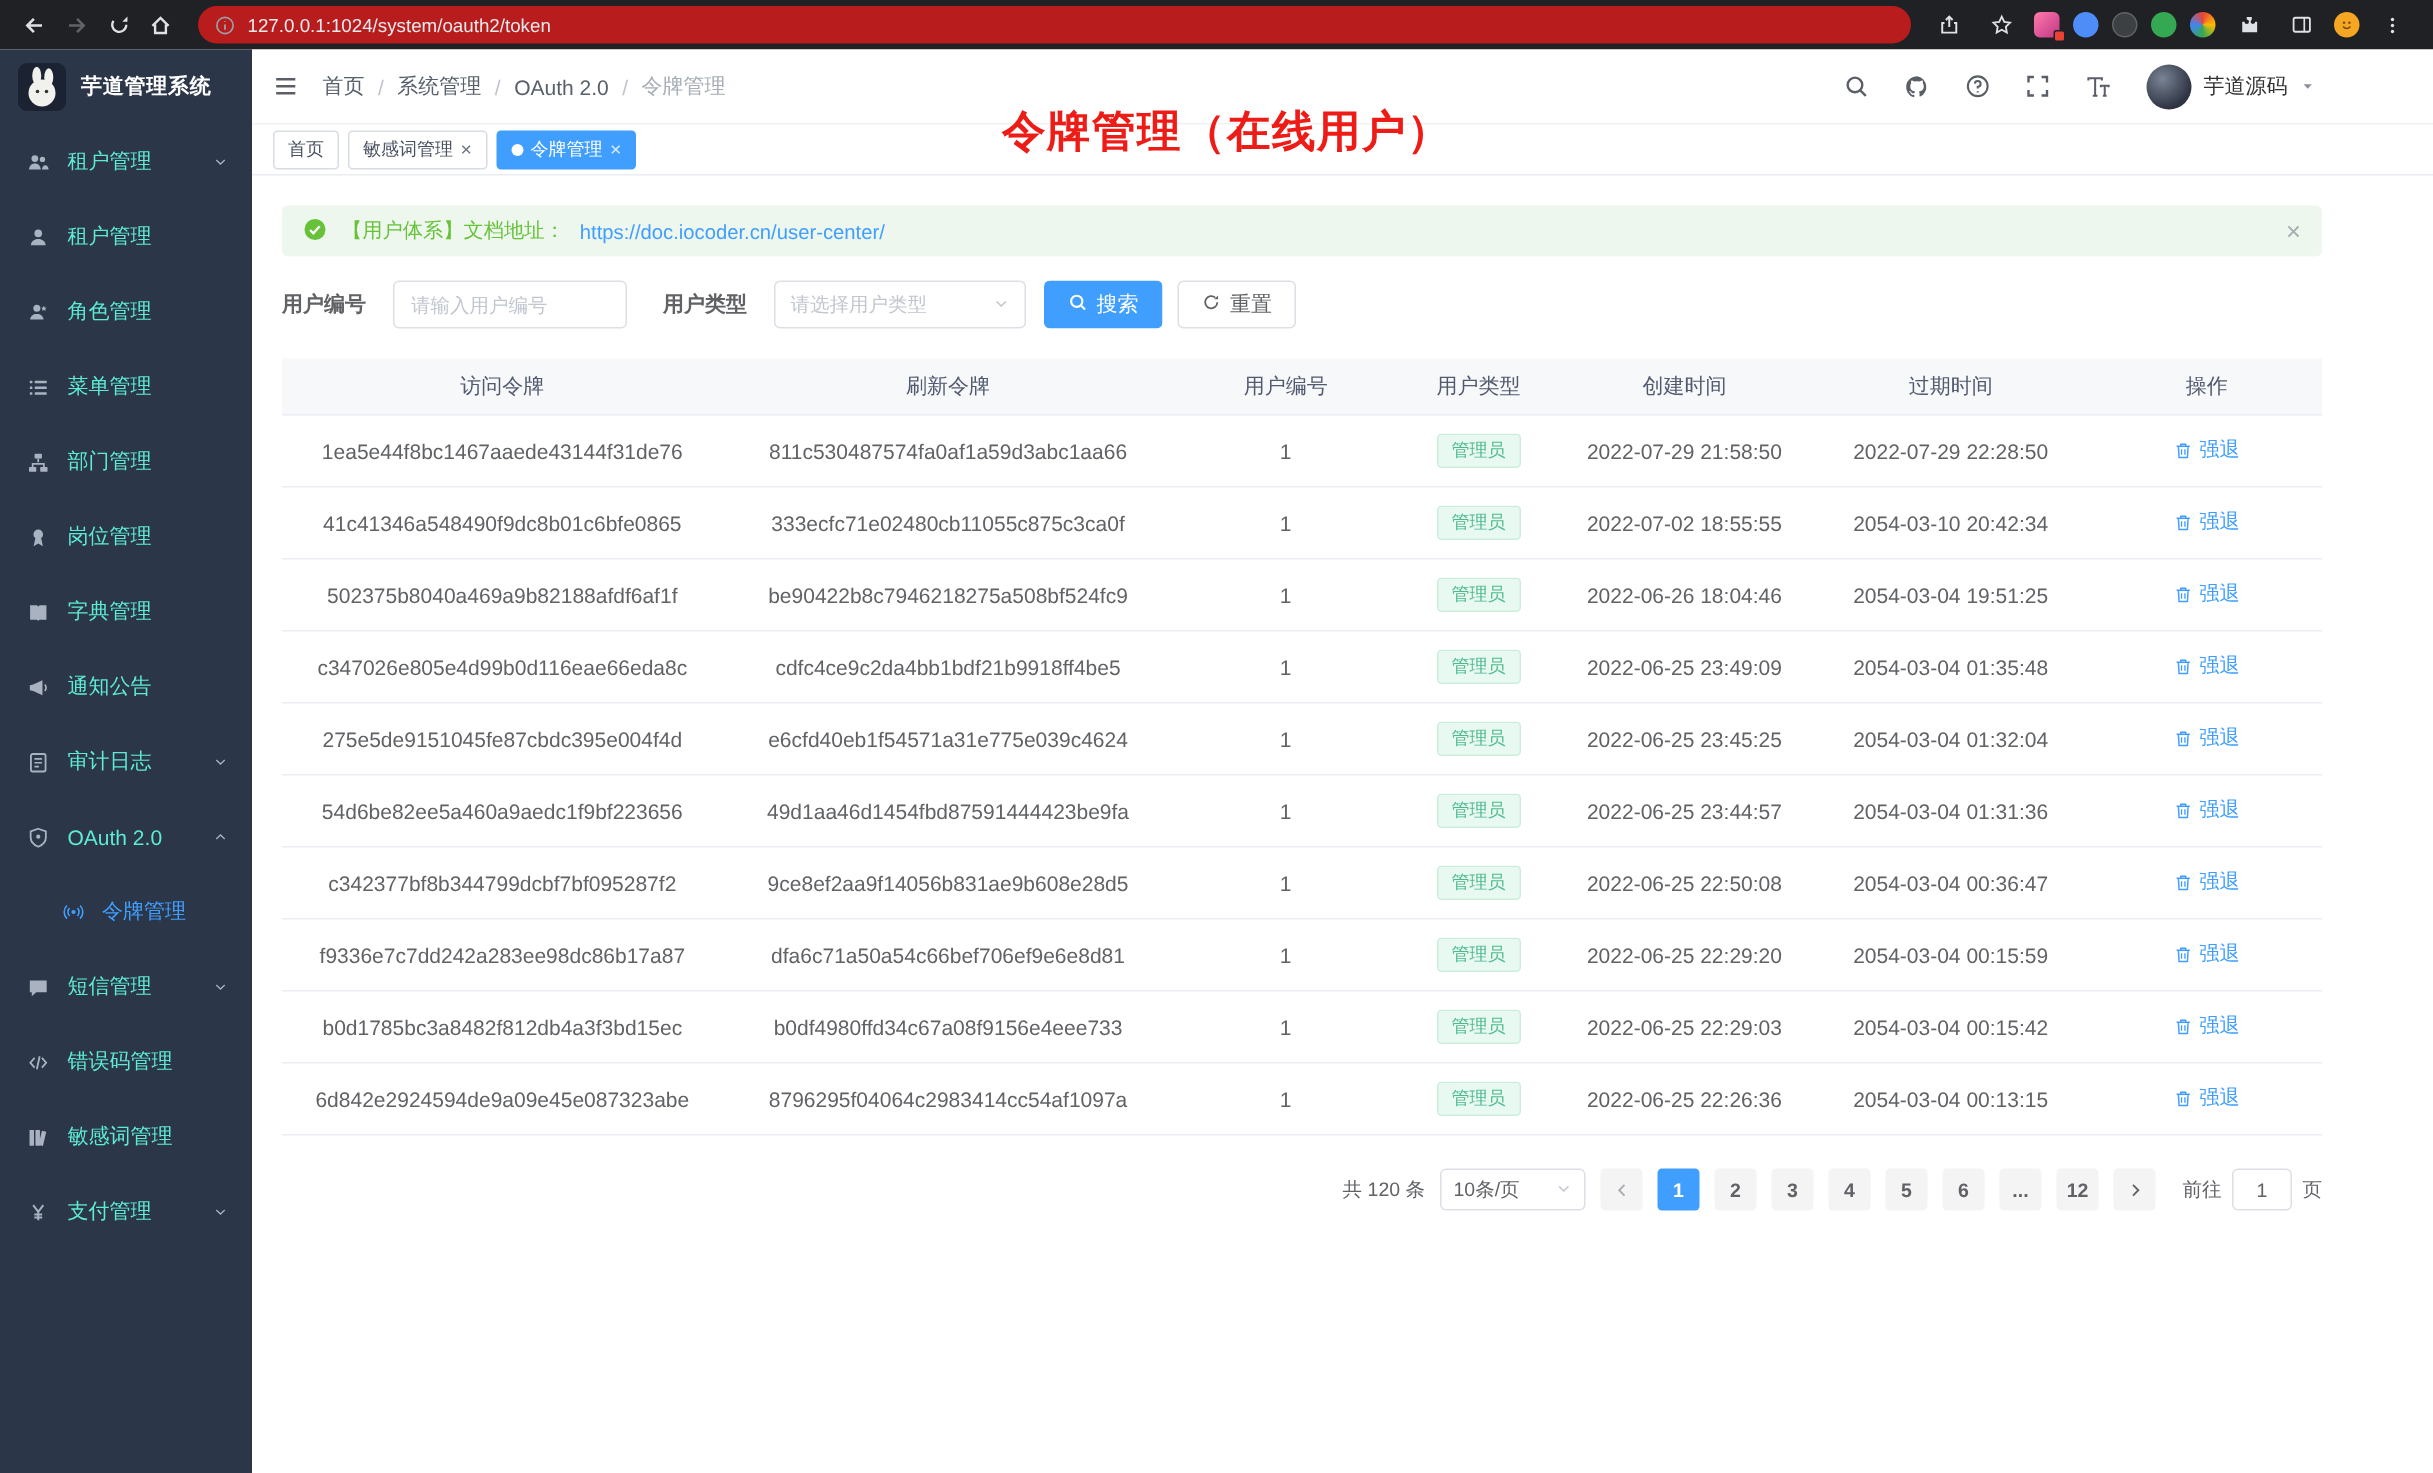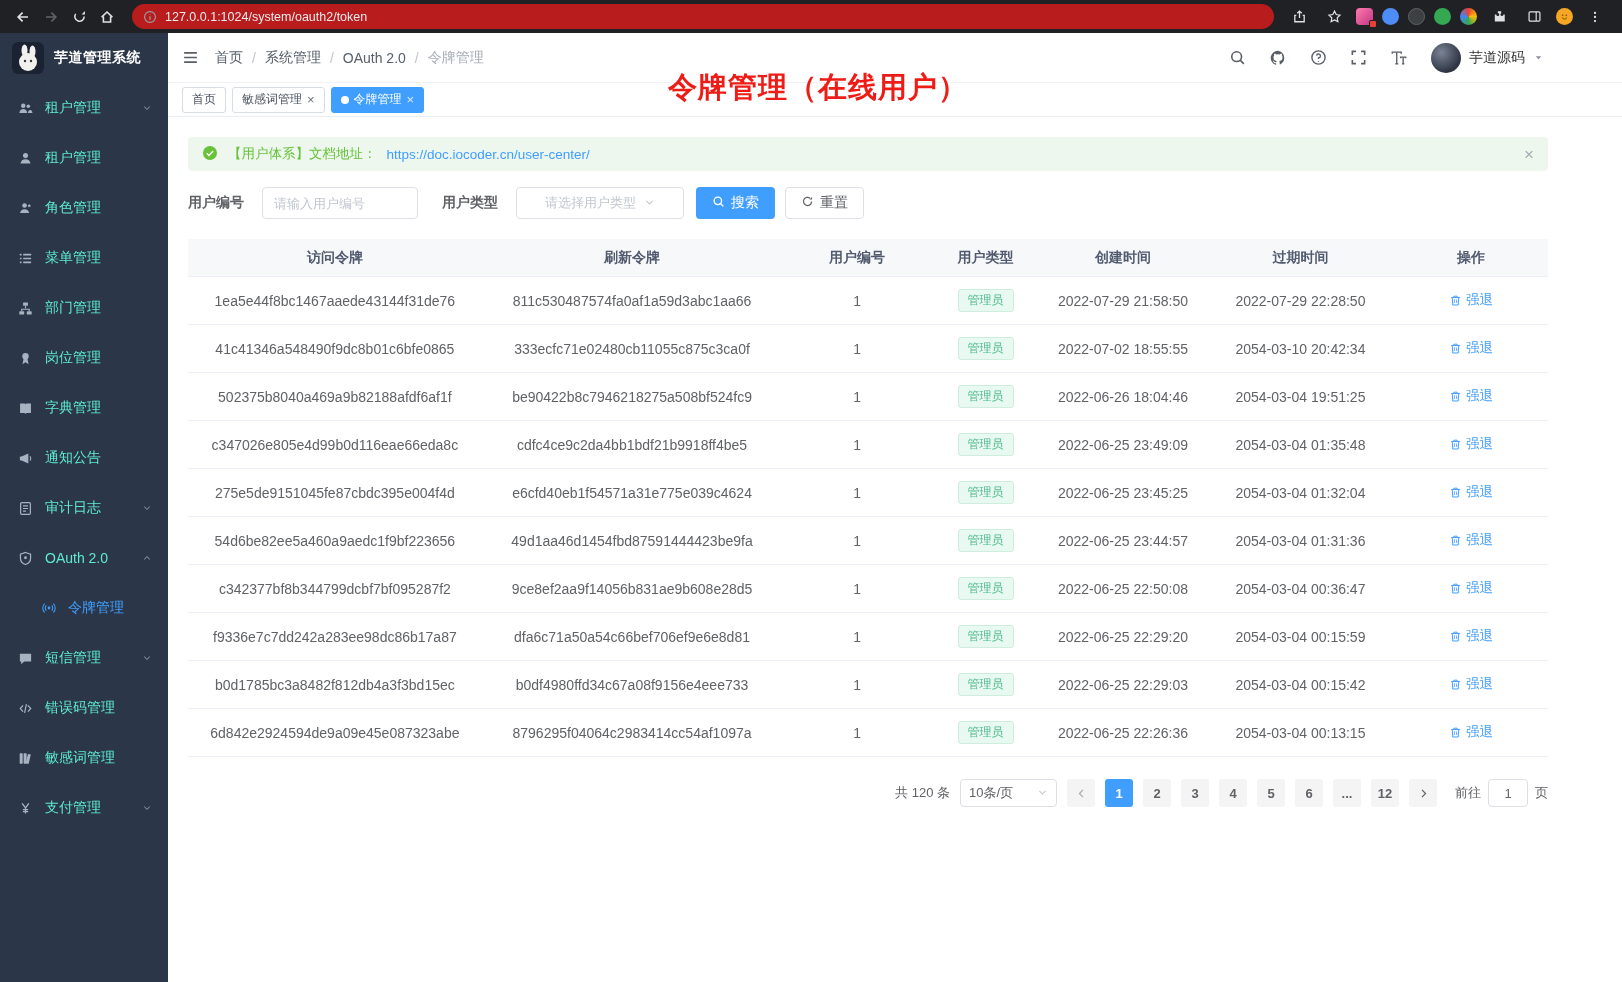--- a/index.html
+++ b/index.html
@@ -66,30 +66,30 @@
   .alert .svgi{flex:none}
   .alert-text{color:#67c23a}
   .alert-link{color:#409eff;cursor:pointer}
   .alert-close{margin-left:auto;color:#a8abb2;font-size:17px;cursor:pointer;line-height:1}
 
   .filters{display:flex;align-items:center;margin-top:16px;font-size:14px}
   .f-label{font-weight:700;color:#606266;margin-right:18px;white-space:nowrap}
   .f-input{width:156px;height:32px;border:1px solid #dcdfe6;border-radius:4px;padding:0 11px;font-size:13px;color:#606266;outline:none;font-family:inherit}
   .f-input::placeholder{color:#c2c7cf}
   .gap24{width:24px;flex:none}
-  .f-select{width:168px;height:32px;border:1px solid #dcdfe6;border-radius:4px;display:flex;align-items:center;justify-content:space-between;padding:0 28px;color:#c2c7cf;font-size:13px;cursor:pointer}
+  .f-select{width:168px;height:32px;border:1px solid #dcdfe6;border-radius:4px;display:flex;align-items:center;justify-content:space-between;padding:0 10px;color:#c2c7cf;font-size:13px;cursor:pointer}
   .f-select .svgi{color:#c0c4cc}
   .btn{height:32px;display:inline-flex;align-items:center;gap:6px;padding:0 15px;border-radius:4px;font-size:14px;cursor:pointer;border:1px solid transparent;white-space:nowrap}
   .btn-primary{background:#409eff;color:#fff;margin-left:12px}
   .btn-plain{background:#fff;border-color:#dcdfe6;color:#606266;margin-left:10px}
 
   
   .table{margin-top:20px;font-size:14px}
   .thead{display:flex;align-items:center;height:38px;background:#f7f8fa;border-bottom:1px solid #ebeef5}
-  .th{font-weight:700;color:#515a6e;text-align:center;cursor:pointer}
+  .th{font-weight:400;color:#515a6e;text-align:center;cursor:pointer}
   .tr{display:flex;align-items:center;height:48px;border-bottom:1px solid #ebeef5;color:#606266}
   .td{text-align:center;white-space:nowrap;overflow:hidden}
   .c0{width:21.6%}.c1{width:22.1%}.c2{width:11%}.c3{width:7.9%}.c4{width:12.3%}.c5{width:13.8%}.c6{width:11.3%}
   .tag-success{display:inline-block;padding:3px 9px;font-size:12px;border-radius:3px;background:#e7f9f0;border:1px solid #cdeedd;color:#4ebb8d;line-height:1.3}
   .force-logout{color:#409eff;display:inline-flex;align-items:center;gap:4px;font-size:13.5px;cursor:pointer}
 
   
   .pagination{display:flex;align-items:center;justify-content:flex-end;margin-top:22px;font-size:13px;color:#606266;gap:10px}
   .pg-size{width:97px;height:28px;border:1px solid #dcdfe6;border-radius:4px;display:flex;align-items:center;justify-content:space-between;padding:0 8px;cursor:pointer;color:#606266}
   .pg-size .svgi{color:#c0c4cc}

